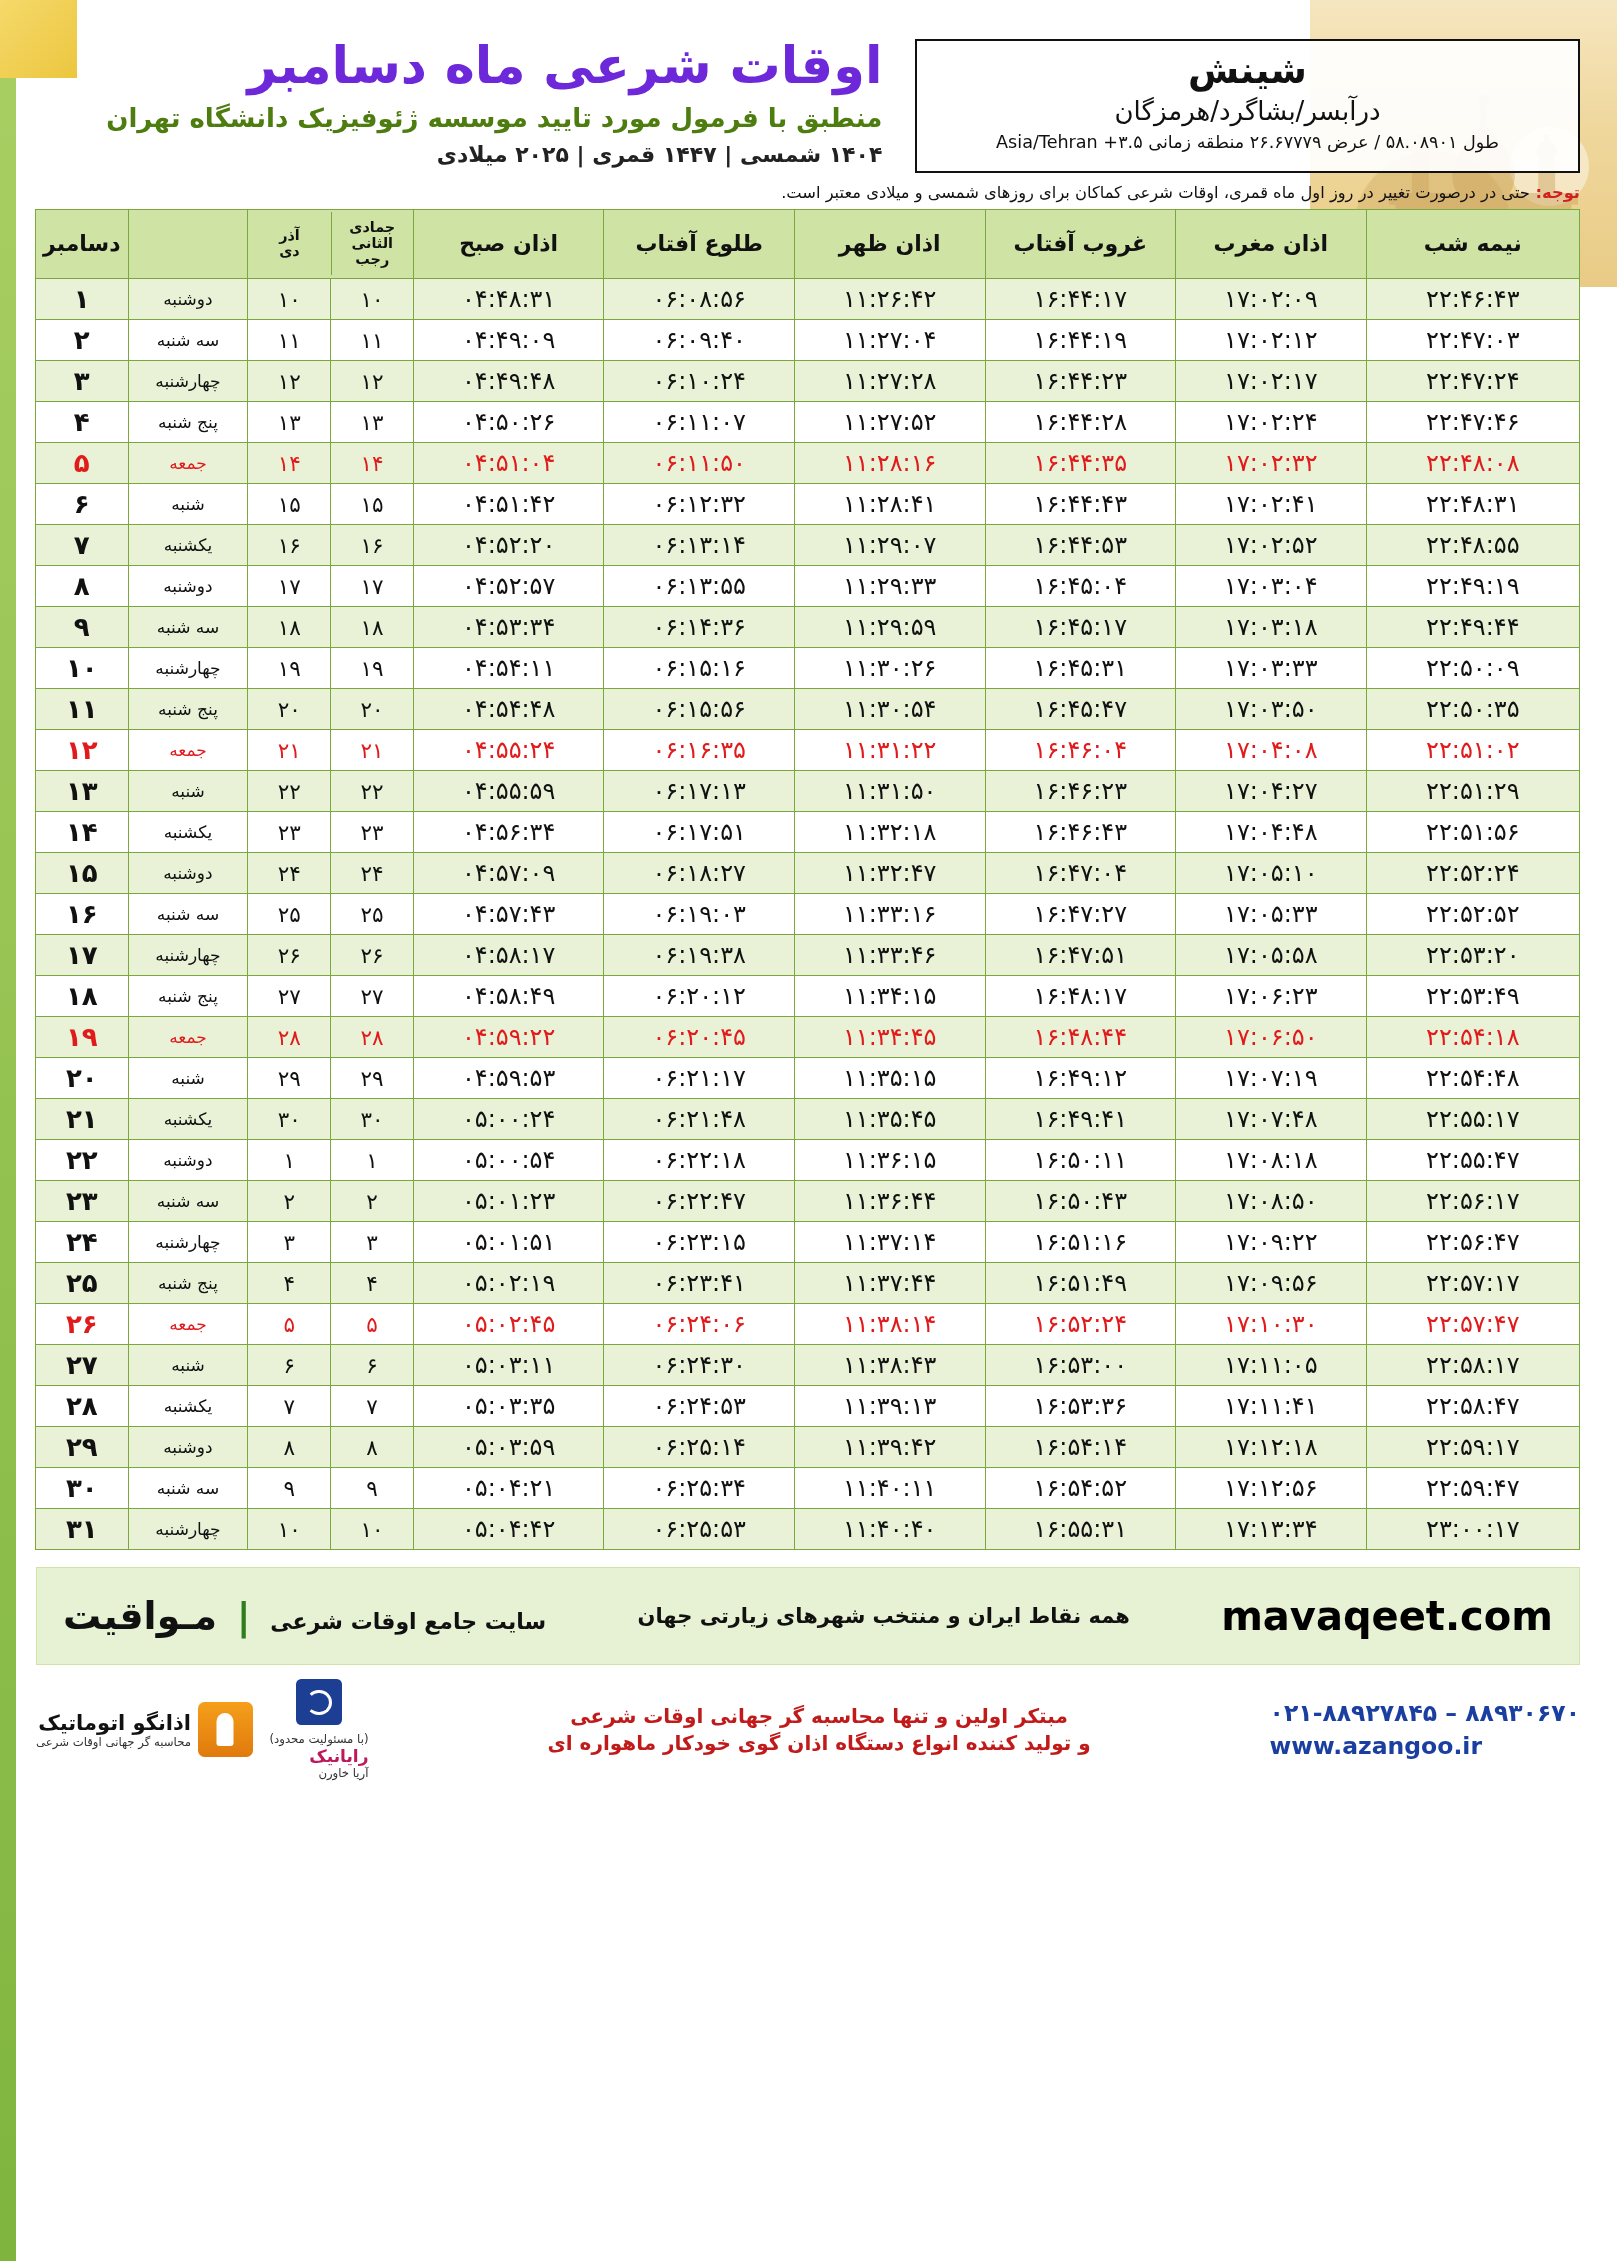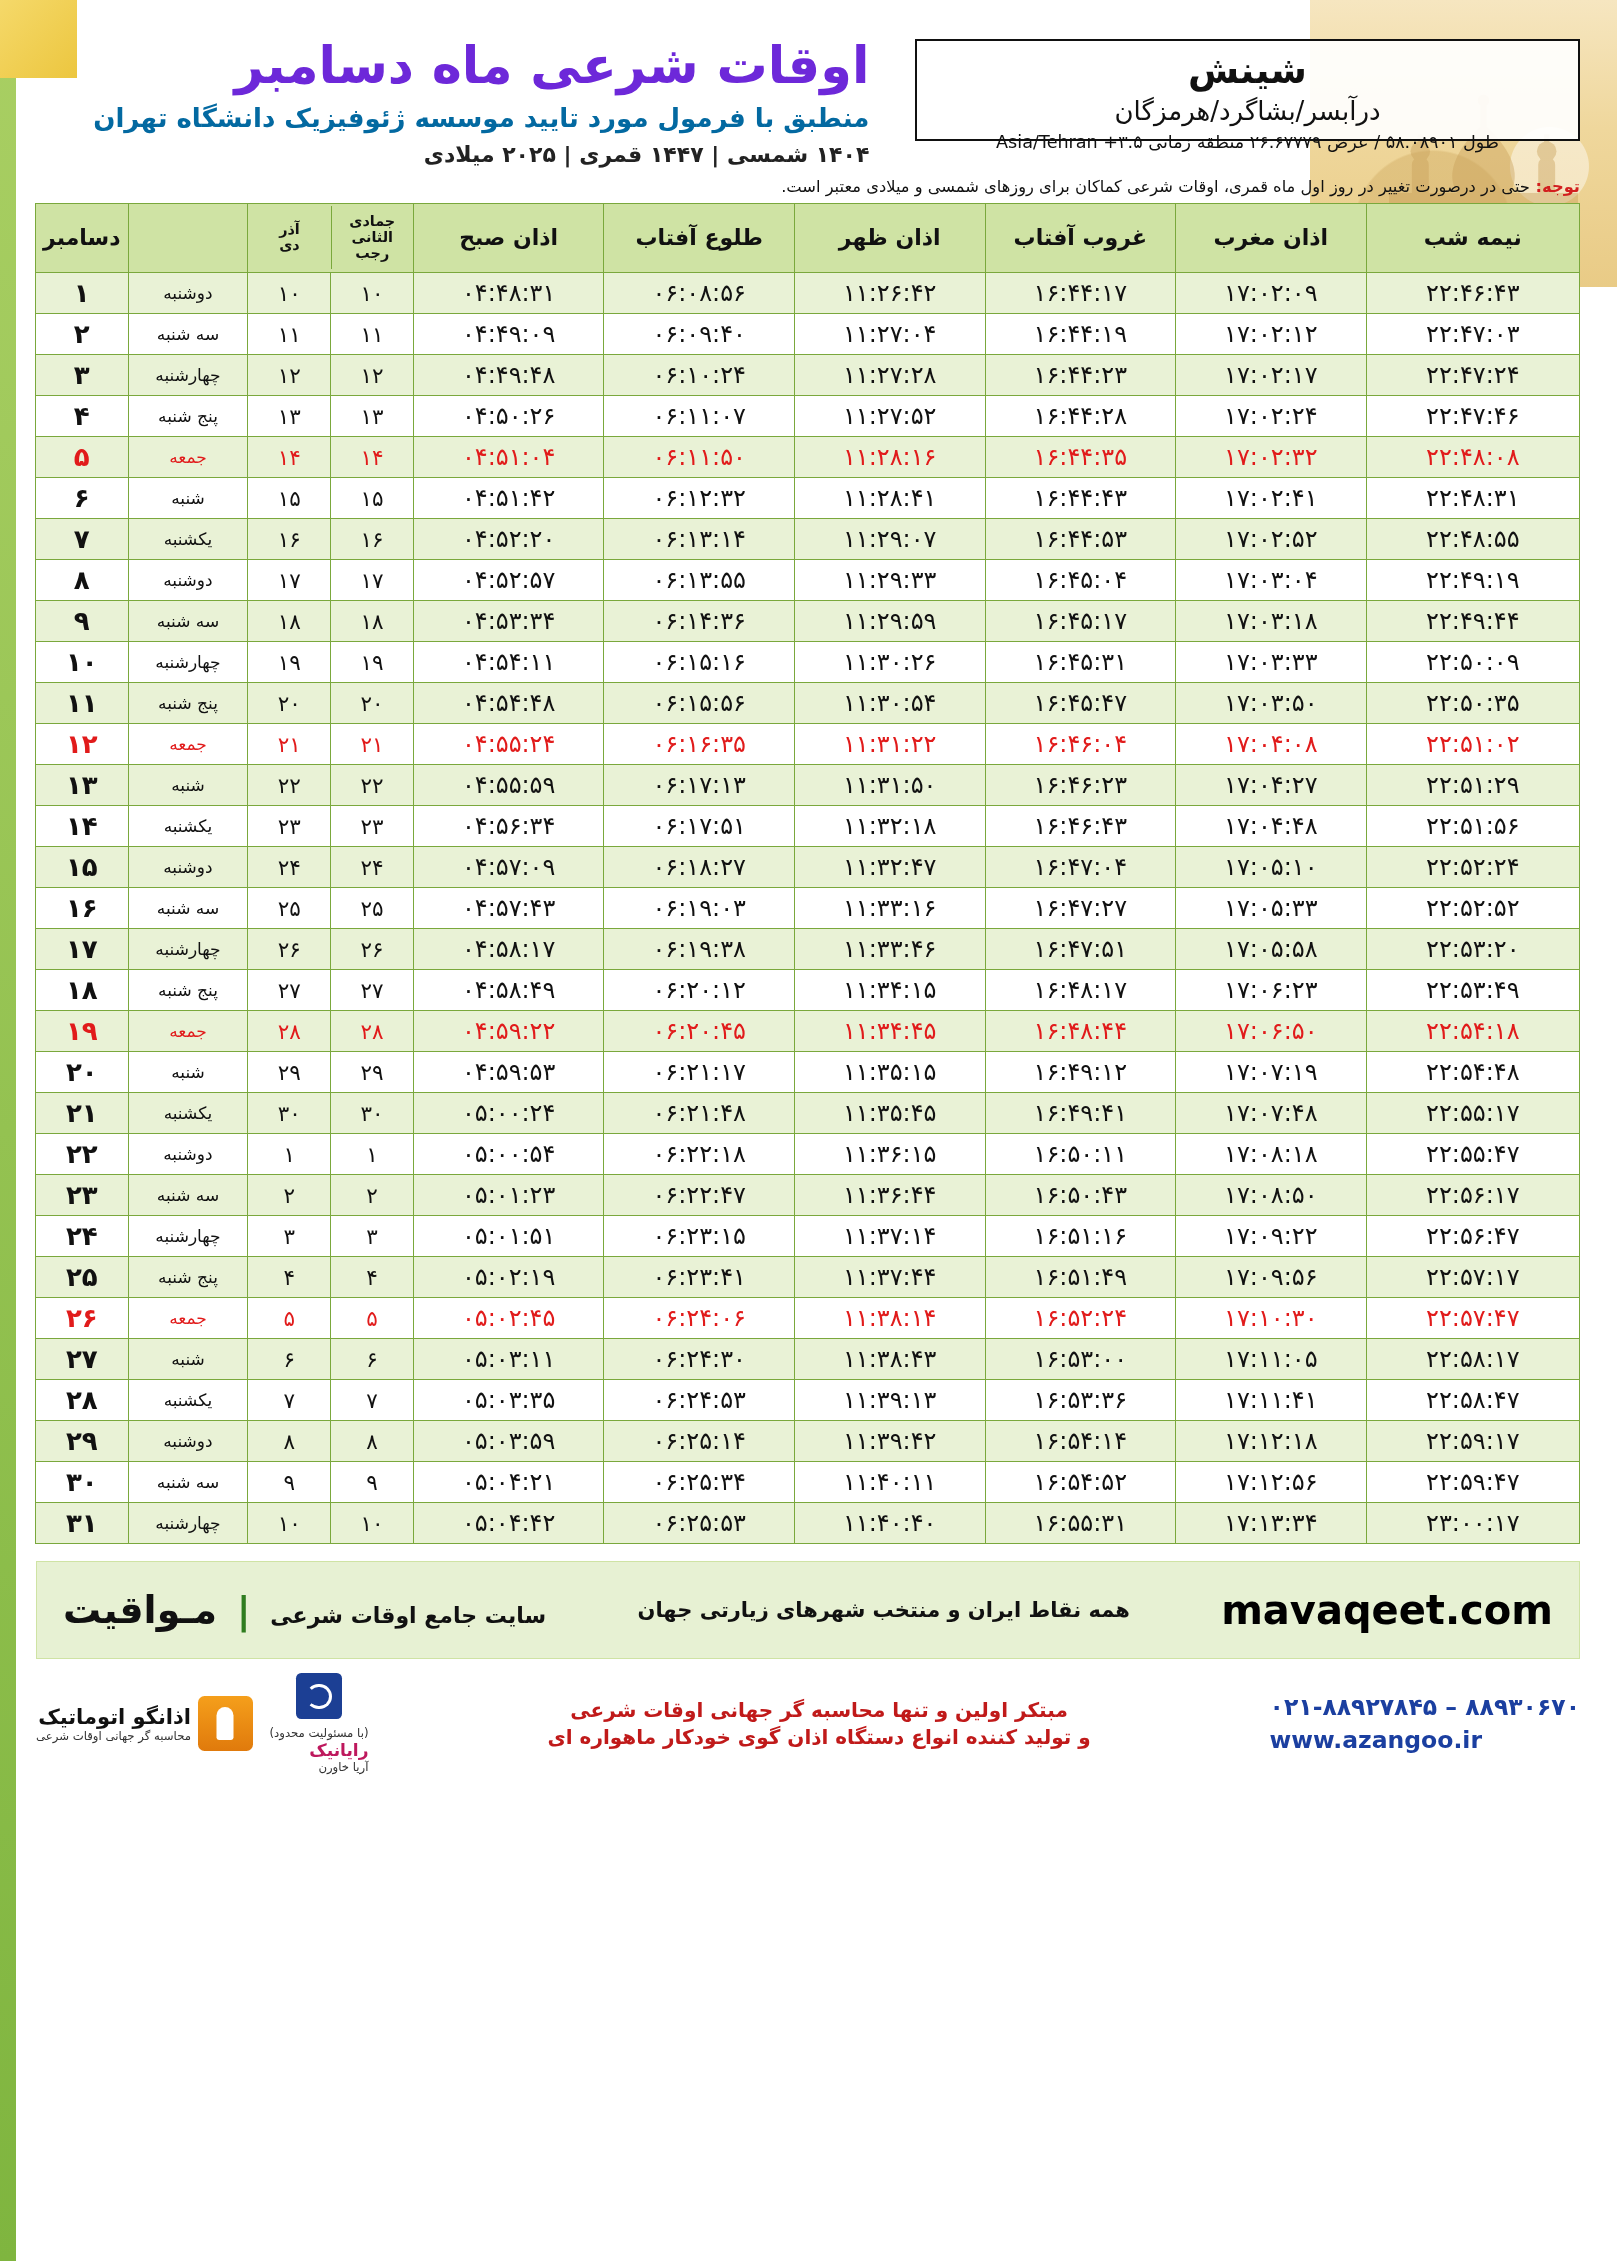--- a/index.html
+++ b/index.html
@@ -74,37 +74,37 @@
     font-size: 51px;
     font-weight: bold;
     color: #6d28d9;
     letter-spacing: -0.7px;
     line-height: 1.05;
     margin: 0 0 10.4px 0;
   }
   .title-sub {
     font-size: 26px;
     font-weight: bold;
-    color: #0369a1;
+    color: #4d7c0f;
     margin: 0 0 9px 0;
   }
   .title-dates {
     font-size: 22px;
     color: #222;
     font-weight: bold;
   }
   .city-box {
     flex: 0 0 665px;
     border: 2px solid #111;
     box-sizing: border-box;
     padding: 10.4px 13px 13px 13px;
     text-align: center;
     background: rgba(255,255,255,.92);
-    margin-left: 26px;
-    height: 102px;
+    margin-left: 13px;
+    height: 134px;
   }
   .city-name {
     font-size: 37px;
     font-weight: bold;
     color: #111;
     line-height: 1.1;
     margin-bottom: 3.9px;
   }
   .city-region {
     font-size: 26px;

